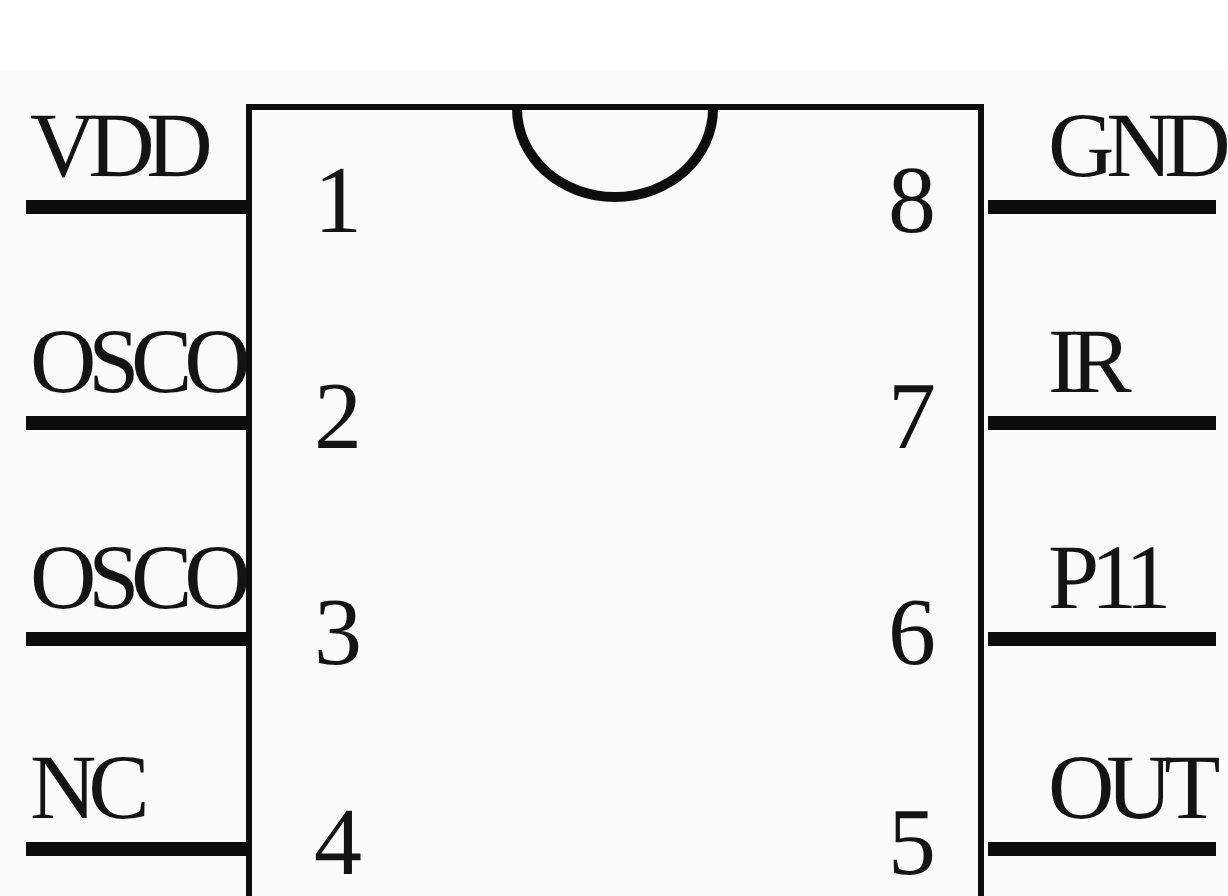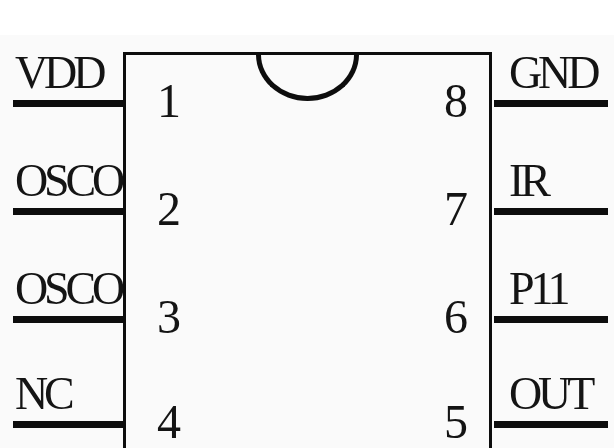--- a/index.html
+++ b/index.html
@@ -39,21 +39,21 @@
     left:0;width:614px;height:0;
   }
   .pin-label{
     position:absolute;
     top:-54px;
     font-size:46px;line-height:46px;
     letter-spacing:-0.09em;
     white-space:nowrap;
   }
   .pin-left  .pin-label{left:15px;}
-  .pin-right .pin-label{left:509px;}
+  .pin-right .pin-label{left:524px;}
   .pin-lead{
     position:absolute;
     top:-4px;height:7px;
     background:var(--line);
   }
   .pin-left  .pin-lead{left:13px;width:110px;}
   .pin-right .pin-lead{left:494px;width:114px;}
   .pin-number{
     position:absolute;
     top:-27px;

